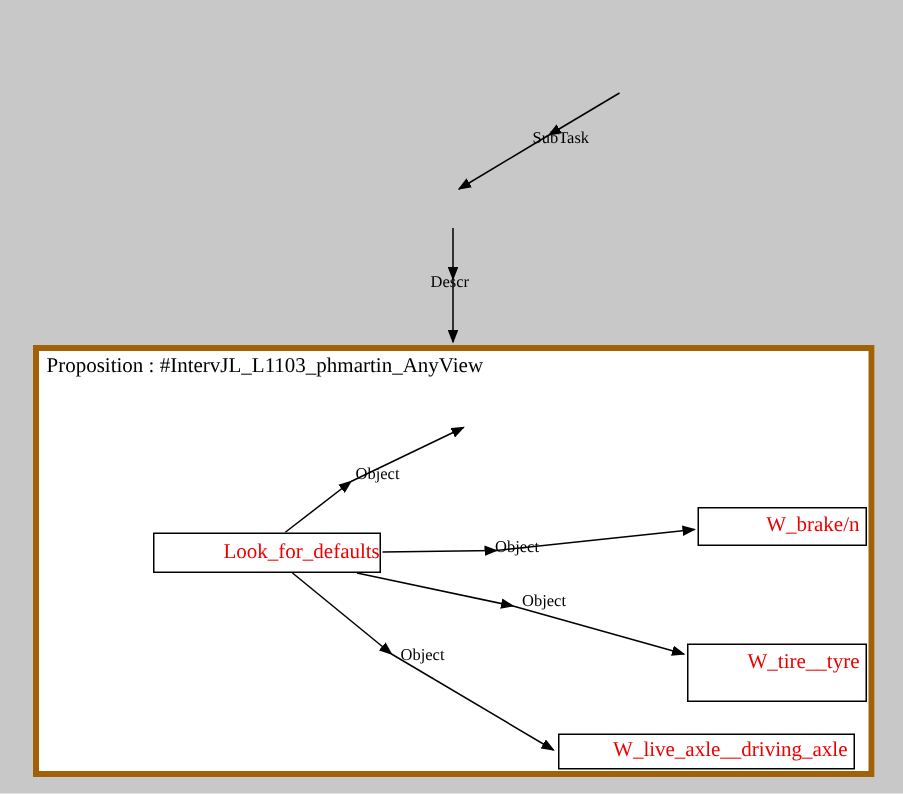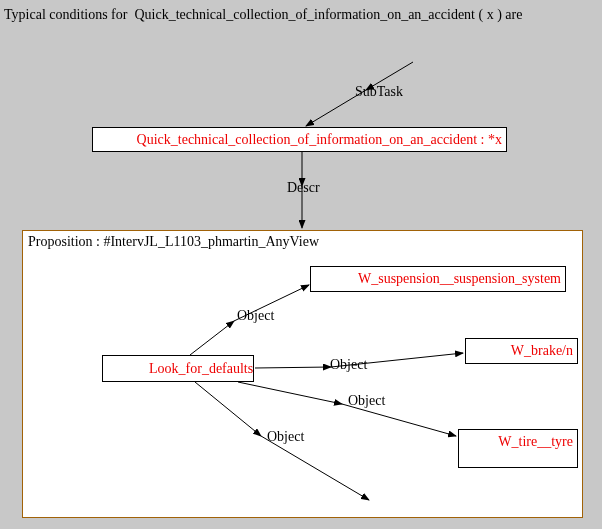--- a/index.html
+++ b/index.html
@@ -30,32 +30,32 @@
     padding-right:4px;
     overflow:hidden;
     white-space:nowrap;
     z-index:3;
   }
   .node span{display:inline-block;}
   .prop-box{
     position:absolute;
     left:22px;top:230px;width:561px;height:288px;
     background:#ffffff;
-    border:1px solid #a16207;
+    border:4px solid #a16207;
     box-sizing:border-box;
     z-index:1;
   }
   .prop-label{
     position:absolute;left:5px;top:3px;
     font-size:14px;color:#000;
     white-space:pre;
   }
   .rel-label{
     position:absolute;
-    font-size:14px;color:#000;
+    font-size:11px;color:#000;
     line-height:16px;
     z-index:4;
     white-space:nowrap;
   }
   
   .n-gathering{left:272px;top:39px;width:319px;height:24px;line-height:22px;}
   .n-quick{left:92px;top:127px;width:415px;height:25px;line-height:23px;}
   .n-look{left:102px;top:355px;width:152px;height:27px;line-height:25px;padding-left:46px;}
   .n-suspension{left:310px;top:266px;width:256px;height:26px;line-height:24px;}
   .n-brake{left:465px;top:338px;width:113px;height:26px;line-height:24px;}
@@ -67,21 +67,20 @@
   .l-obj-susp{left:237px;top:308px;}
   .l-obj-brake{left:330px;top:357px;}
   .l-obj-tire{left:348px;top:393px;}
   .l-obj-axle{left:267px;top:429px;}
 </style>
 </head>
 <body>
 
 <div class="canvas">
 
-  <div class="page-title">Typical conditions for  Quick_technical_collection_of_information_on_an_accident ( x ) are</div>
 
   <div class="prop-box">
     <div class="prop-label">Proposition : #IntervJL_L1103_phmartin_AnyView</div>
   </div>
 
   <svg class="edges" viewBox="0 0 602 529">
     <defs>
       <marker id="arrow" markerWidth="9" markerHeight="7" refX="8" refY="3.5" orient="auto" markerUnits="userSpaceOnUse">
         <path d="M0,0 L9,3.5 L0,7 Z" fill="#000"></path>
       </marker>
@@ -102,40 +101,37 @@
 
       <line x1="238" y1="382" x2="342" y2="404" marker-end="url(#arrow)"></line>
       <line x1="342" y1="404" x2="456" y2="436" marker-end="url(#arrow)"></line>
 
       <line x1="195" y1="382" x2="261" y2="436" marker-end="url(#arrow)"></line>
       <line x1="261" y1="436" x2="369" y2="500" marker-end="url(#arrow)"></line>
     </g>
   </svg>
 
 
-  <div class="node n-quick">
-    <span>Quick_technical_collection_of_information_on_an_accident : *x</span>
-  </div>
 
   <div class="node n-look">
     <span>Look_for_defaults</span>
   </div>
 
-  <div class="node n-suspension">
-    <span>W_suspension__suspension_system</span>
-  </div>
 
   <div class="node n-brake">
     <span>W_brake/n</span>
   </div>
 
   <div class="node n-tire">
     <span>W_tire__tyre</span>
   </div>
 
+  <div class="node n-axle">
+    <span>W_live_axle__driving_axle</span>
+  </div>
 
   <div class="rel-label l-subtask">SubTask</div>
   <div class="rel-label l-descr">Descr</div>
   <div class="rel-label l-obj-susp">Object</div>
   <div class="rel-label l-obj-brake">Object</div>
   <div class="rel-label l-obj-tire">Object</div>
   <div class="rel-label l-obj-axle">Object</div>
 
 </div>
 

